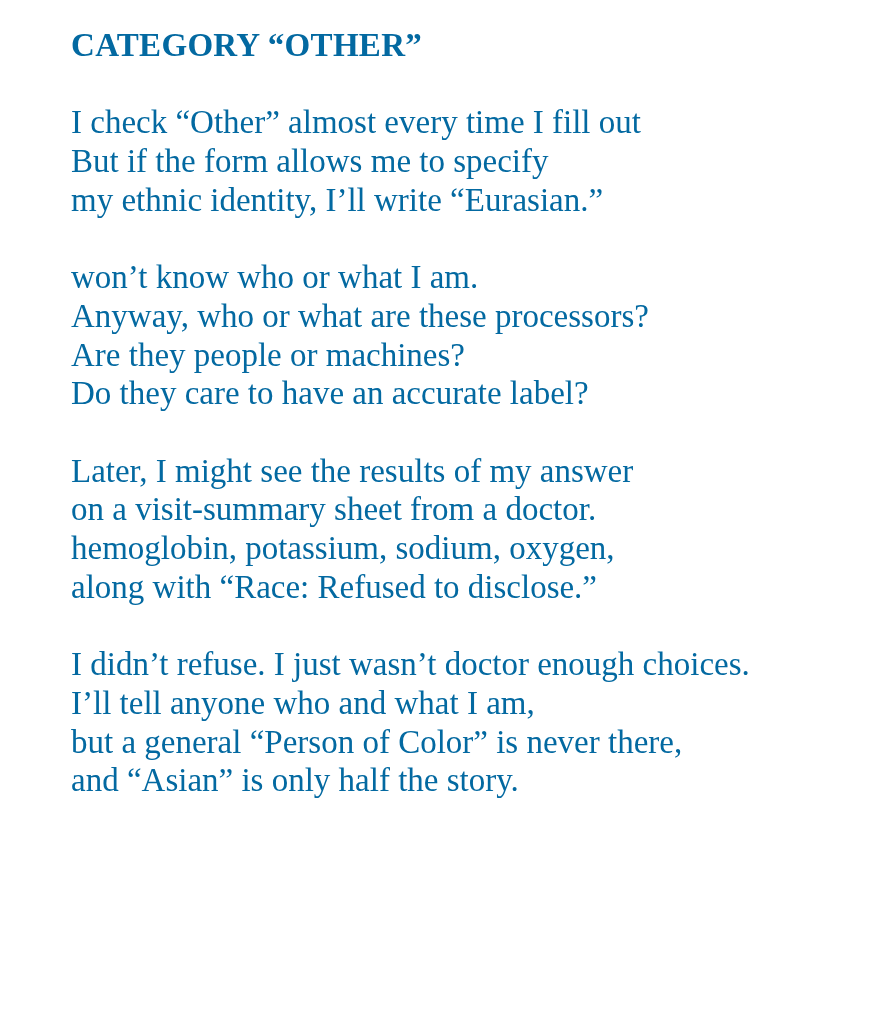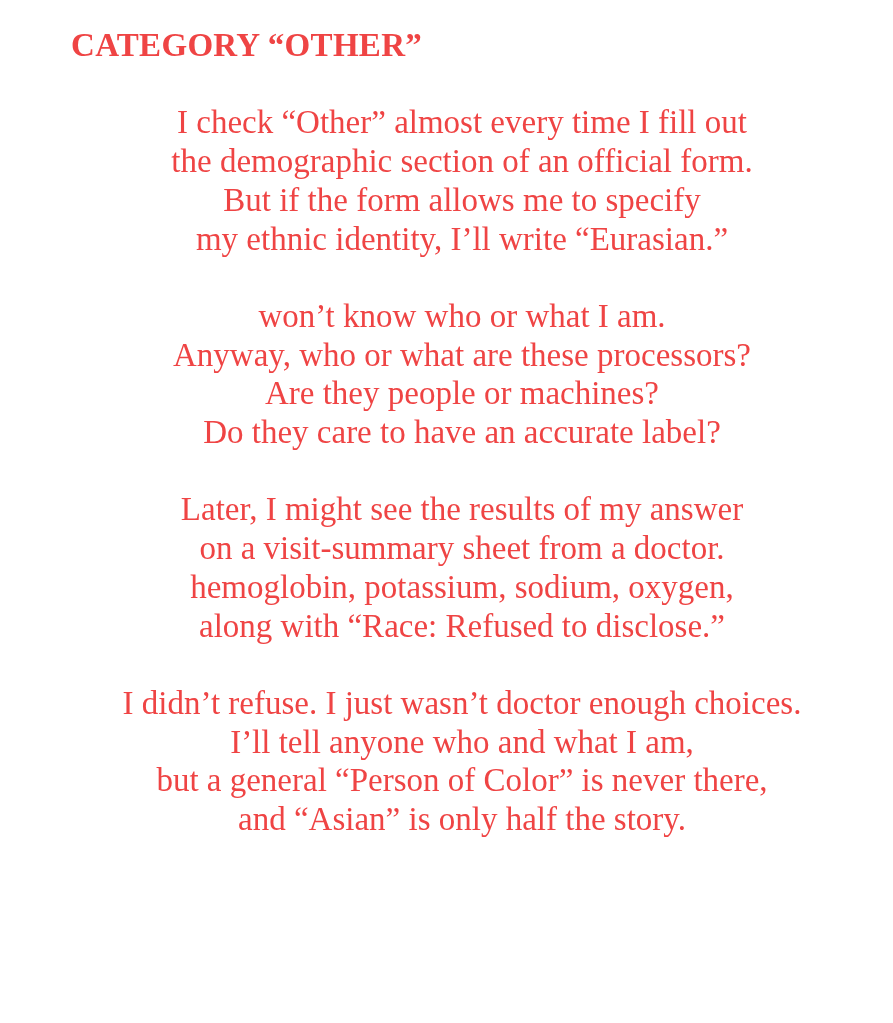--- a/index.html
+++ b/index.html
@@ -13,50 +13,48 @@
     overflow: hidden;
   }
   .page {
     box-sizing: border-box;
     width: 893px;
     height: 1023px;
     padding: 26px 40px 0 71px;
     font-family: "Liberation Serif", "DejaVu Serif", serif;
     font-size: 33px;
     line-height: 38.7px;
-    color: #ef4444;
+    color: #0369a1;
   }
   .poem-title {
     font-size: 33px;
     font-weight: 700;
     margin: 0 0 38.7px 0;
     letter-spacing: 0.3px;
   }
   .stanza {
     margin: 0 0 38.7px 0;
   }
   .stanza:last-child {
     margin-bottom: 0;
   }
   .line {
     margin: 0;
     padding: 0;
     white-space: nowrap;
-    text-align: center;
   }
 </style>
 </head>
 <body>
 
 <div class="page">
   <h1 class="poem-title">CATEGORY “OTHER”</h1>
 
   <div class="stanza">
     <p class="line">I check “Other” almost every time I fill out</p>
-    <p class="line">the demographic section of an official form.</p>
     <p class="line">But if the form allows me to specify</p>
     <p class="line">my ethnic identity, I’ll write “Eurasian.”</p>
   </div>
 
   <div class="stanza">
     <p class="line">won’t know who or what I am.</p>
     <p class="line">Anyway, who or what are these processors?</p>
     <p class="line">Are they people or machines?</p>
     <p class="line">Do they care to have an accurate label?</p>
   </div>

